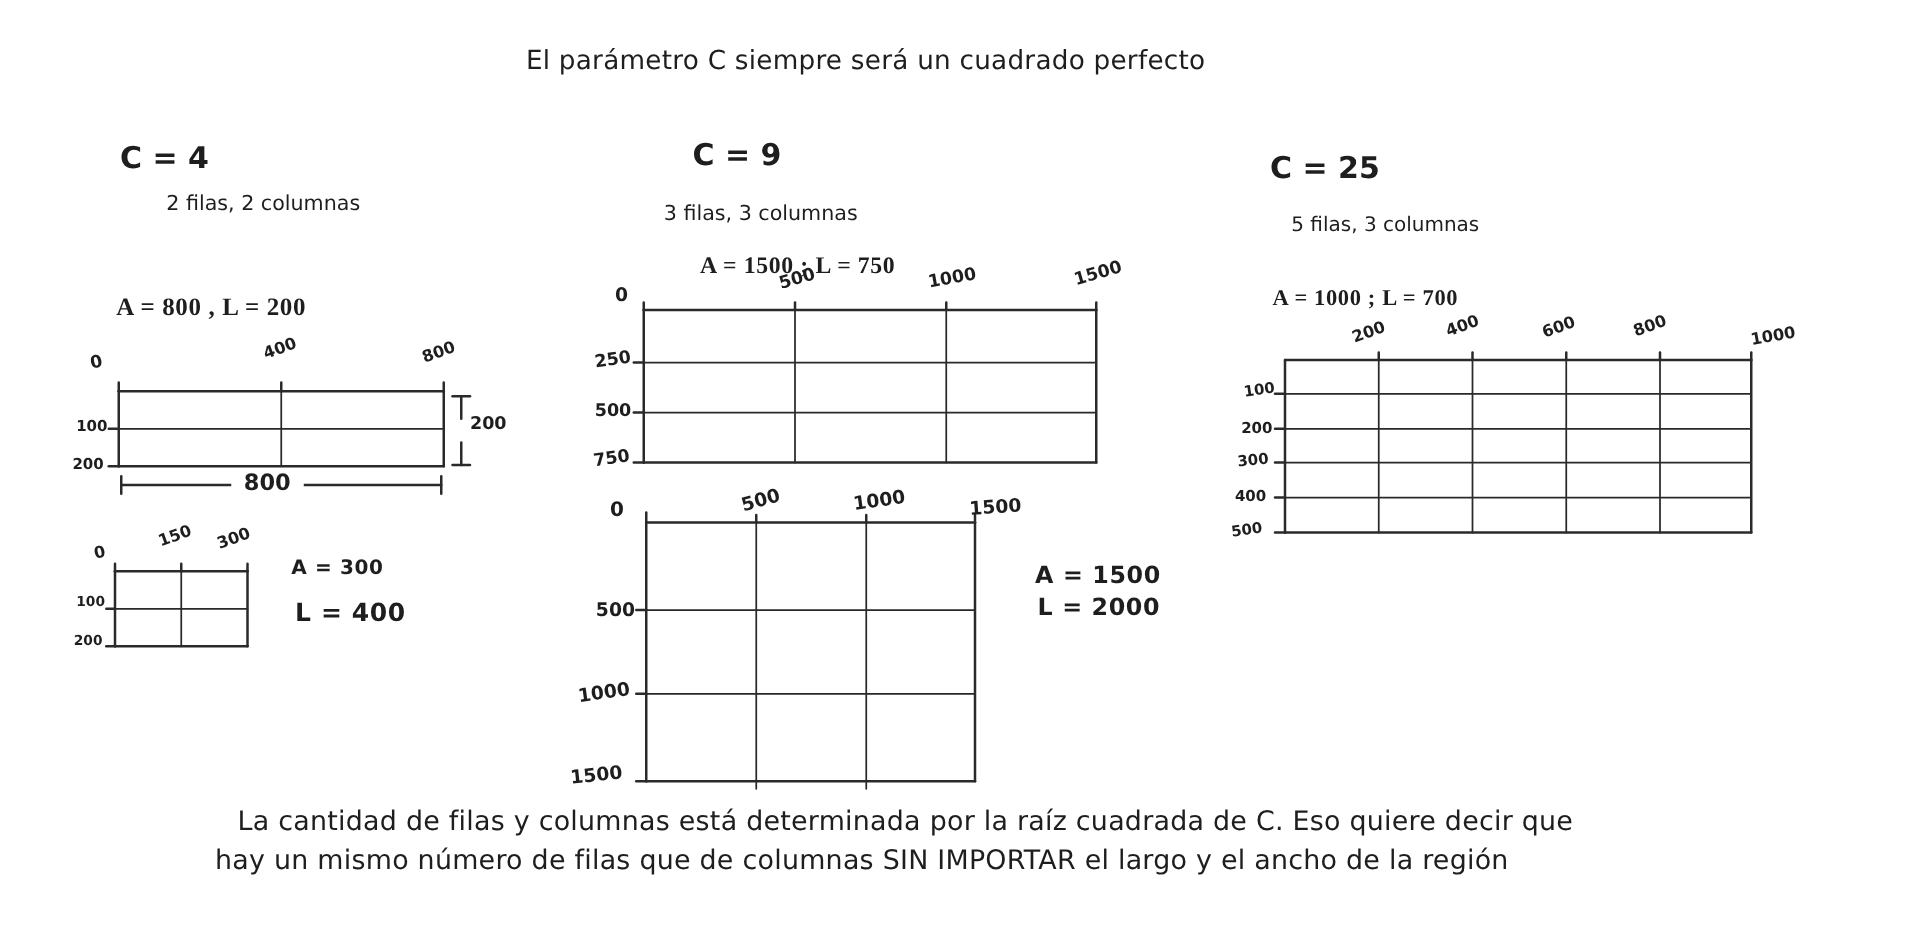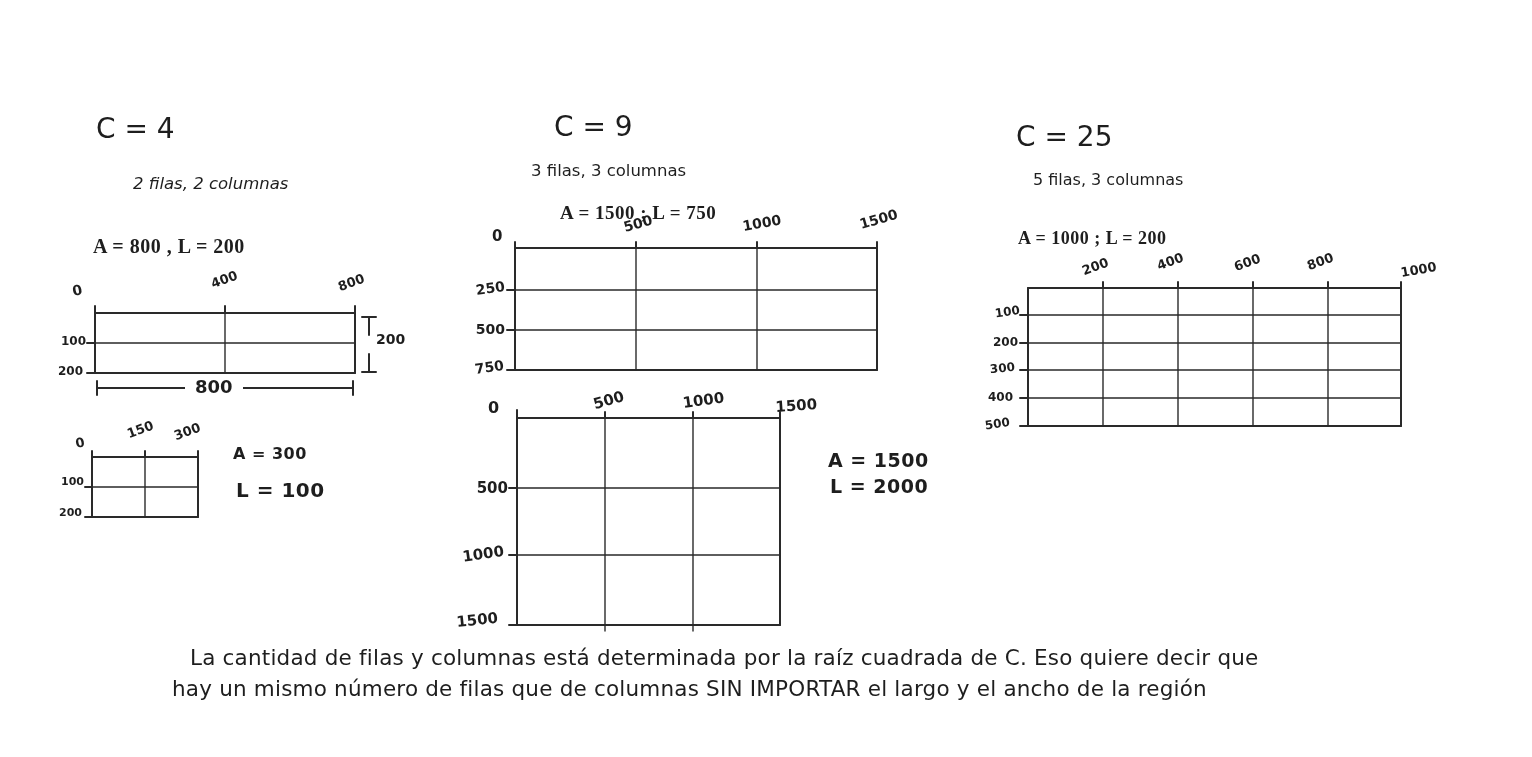--- a/index.html
+++ b/index.html
@@ -1,20 +1,20 @@
 <!DOCTYPE html>
 <html><head>
 <meta charset="utf-8">
 <style>
   html,body{margin:0;padding:0;background:#ffffff;}
   .page{position:relative;width:1532px;height:757px;background:#ffffff;overflow:hidden;
         font-family:"DejaVu Sans",sans-serif;color:#1e1e1e;}
   .abs{position:absolute;white-space:nowrap;}
   .title{font-size:21px;letter-spacing:.2px;text-align:center;}
-  .heading{font-size:28px;}
+  .heading{font-size:24px;font-weight:bold;}
   .subheading{font-size:16.5px;}
   .params{font-size:19px;font-weight:700;letter-spacing:.5px;font-family:Liberation Serif, serif;}
   .sideval{font-size:19px;font-weight:700;letter-spacing:.5px;}
   .xtick{font-weight:700;transform-origin:left bottom;}
   .ytick{font-weight:700;text-align:right;width:44px;}
   .dimlab{font-weight:700;}
   .dim800{background:#ffffff;padding:0 10px;font-size:18px;font-weight:700;}
   .footer{font-size:21.5px;letter-spacing:.2px;}
   svg line{stroke:#2a2a2a;stroke-linecap:round;}
   .thin{stroke-width:1.4;}
@@ -125,40 +125,41 @@
       <line class="thick" x1="1328" y1="282" x2="1328" y2="288"></line>
       <line class="thick" x1="1401" y1="282" x2="1401" y2="288"></line>
       <line class="thick" x1="1020" y1="315" x2="1028" y2="315"></line>
       <line class="thick" x1="1020" y1="343" x2="1028" y2="343"></line>
       <line class="thick" x1="1020" y1="370" x2="1028" y2="370"></line>
       <line class="thick" x1="1020" y1="398" x2="1028" y2="398"></line>
       <line class="thick" x1="1020" y1="426" x2="1028" y2="426"></line>
     </g>
   </svg>
 
+  <div class="abs title" style="left:420px;top:36px;width:545px;">El parámetro C siempre será un cuadrado perfecto</div>
 
   <div class="abs heading" style="left:96px;top:112px;">C = 4</div>
-  <div class="abs subheading" style="left:133px;top:174px;font-style:italic;">2 filas, 2 columnas</div>
+  <div class="abs subheading" style="left:133px;top:153px;">2 filas, 2 columnas</div>
   <div class="abs params" style="left:93px;top:235px;font-size:20px;">A = 800 ,   L = 200</div>
 
   <span class="abs xtick" style="left:74px;top:283px;font-size:14px;transform:rotate(-12deg);">0</span>
   <span class="abs xtick" style="left:214px;top:276px;font-size:13px;transform:rotate(-20deg);">400</span>
   <span class="abs xtick" style="left:341px;top:279px;font-size:13px;transform:rotate(-20deg);">800</span>
   <span class="abs ytick" style="left:42px;top:334px;font-size:12px;">100</span>
   <span class="abs ytick" style="left:39px;top:364px;font-size:12px;">200</span>
   <span class="abs dimlab" style="left:376px;top:331px;font-size:14px;">200</span>
   <span class="abs dim800" style="left:185px;top:376px;">800</span>
 
   <span class="abs xtick" style="left:77px;top:436px;font-size:13px;transform:rotate(-12deg);">0</span>
   <span class="abs xtick" style="left:130px;top:426px;font-size:13px;transform:rotate(-20deg);">150</span>
   <span class="abs xtick" style="left:177px;top:428px;font-size:13px;transform:rotate(-20deg);">300</span>
   <span class="abs ytick" style="left:40px;top:475px;font-size:11px;">100</span>
   <span class="abs ytick" style="left:38px;top:506px;font-size:11px;">200</span>
   <div class="abs sideval" style="left:233px;top:444px;font-size:16px;">A = 300</div>
-  <div class="abs sideval" style="left:236px;top:478px;font-size:20px;">L = 100</div>
+  <div class="abs sideval" style="left:236px;top:478px;font-size:20px;">L = 400</div>
 
   <div class="abs heading" style="left:518px;top:110px;margin-left:36px;">C = 9</div>
   <div class="abs subheading" style="left:531px;top:161px;">3 filas, 3 columnas</div>
   <div class="abs params" style="left:560px;top:202px;">A = 1500 ;   L = 750</div>
 
   <span class="abs xtick" style="left:492px;top:227px;font-size:15px;">0</span>
   <span class="abs xtick" style="left:626px;top:219px;font-size:14px;transform:rotate(-16deg);">500</span>
   <span class="abs xtick" style="left:744px;top:218px;font-size:14px;transform:rotate(-10deg);">1000</span>
   <span class="abs xtick" style="left:862px;top:216px;font-size:14px;transform:rotate(-16deg);">1500</span>
   <span class="abs ytick" style="left:461px;top:281px;font-size:14px;transform:rotate(-8deg);">250</span>
@@ -170,21 +171,21 @@
   <span class="abs xtick" style="left:684px;top:394px;font-size:15px;transform:rotate(-8deg);">1000</span>
   <span class="abs xtick" style="left:776px;top:398px;font-size:15px;transform:rotate(-4deg);">1500</span>
   <span class="abs ytick" style="left:464px;top:479px;font-size:15px;">500</span>
   <span class="abs ytick" style="left:460px;top:545px;font-size:15px;transform:rotate(-8deg);">1000</span>
   <span class="abs ytick" style="left:454px;top:611px;font-size:15px;transform:rotate(-6deg);">1500</span>
   <div class="abs sideval" style="left:828px;top:449px;">A = 1500</div>
   <div class="abs sideval" style="left:830px;top:475px;">L = 2000</div>
 
   <div class="abs heading" style="left:1016px;top:120px;">C = 25</div>
   <div class="abs subheading" style="left:1033px;top:170px;font-size:16px;">5 filas, 3 columnas</div>
-  <div class="abs params" style="left:1018px;top:228px;font-size:18px;">A = 1000  ;   L = 200</div>
+  <div class="abs params" style="left:1018px;top:228px;font-size:18px;">A = 1000  ;   L = 700</div>
 
   <span class="abs xtick" style="left:1085px;top:263px;font-size:13px;transform:rotate(-20deg);">200</span>
   <span class="abs xtick" style="left:1160px;top:258px;font-size:13px;transform:rotate(-20deg);">400</span>
   <span class="abs xtick" style="left:1237px;top:259px;font-size:13px;transform:rotate(-20deg);">600</span>
   <span class="abs xtick" style="left:1310px;top:258px;font-size:13px;transform:rotate(-20deg);">800</span>
   <span class="abs xtick" style="left:1402px;top:265px;font-size:13px;transform:rotate(-10deg);">1000</span>
   <span class="abs ytick" style="left:976px;top:306px;font-size:12px;transform:rotate(-8deg);">100</span>
   <span class="abs ytick" style="left:974px;top:335px;font-size:12px;">200</span>
   <span class="abs ytick" style="left:971px;top:362px;font-size:12px;transform:rotate(-6deg);">300</span>
   <span class="abs ytick" style="left:969px;top:390px;font-size:12px;">400</span>

